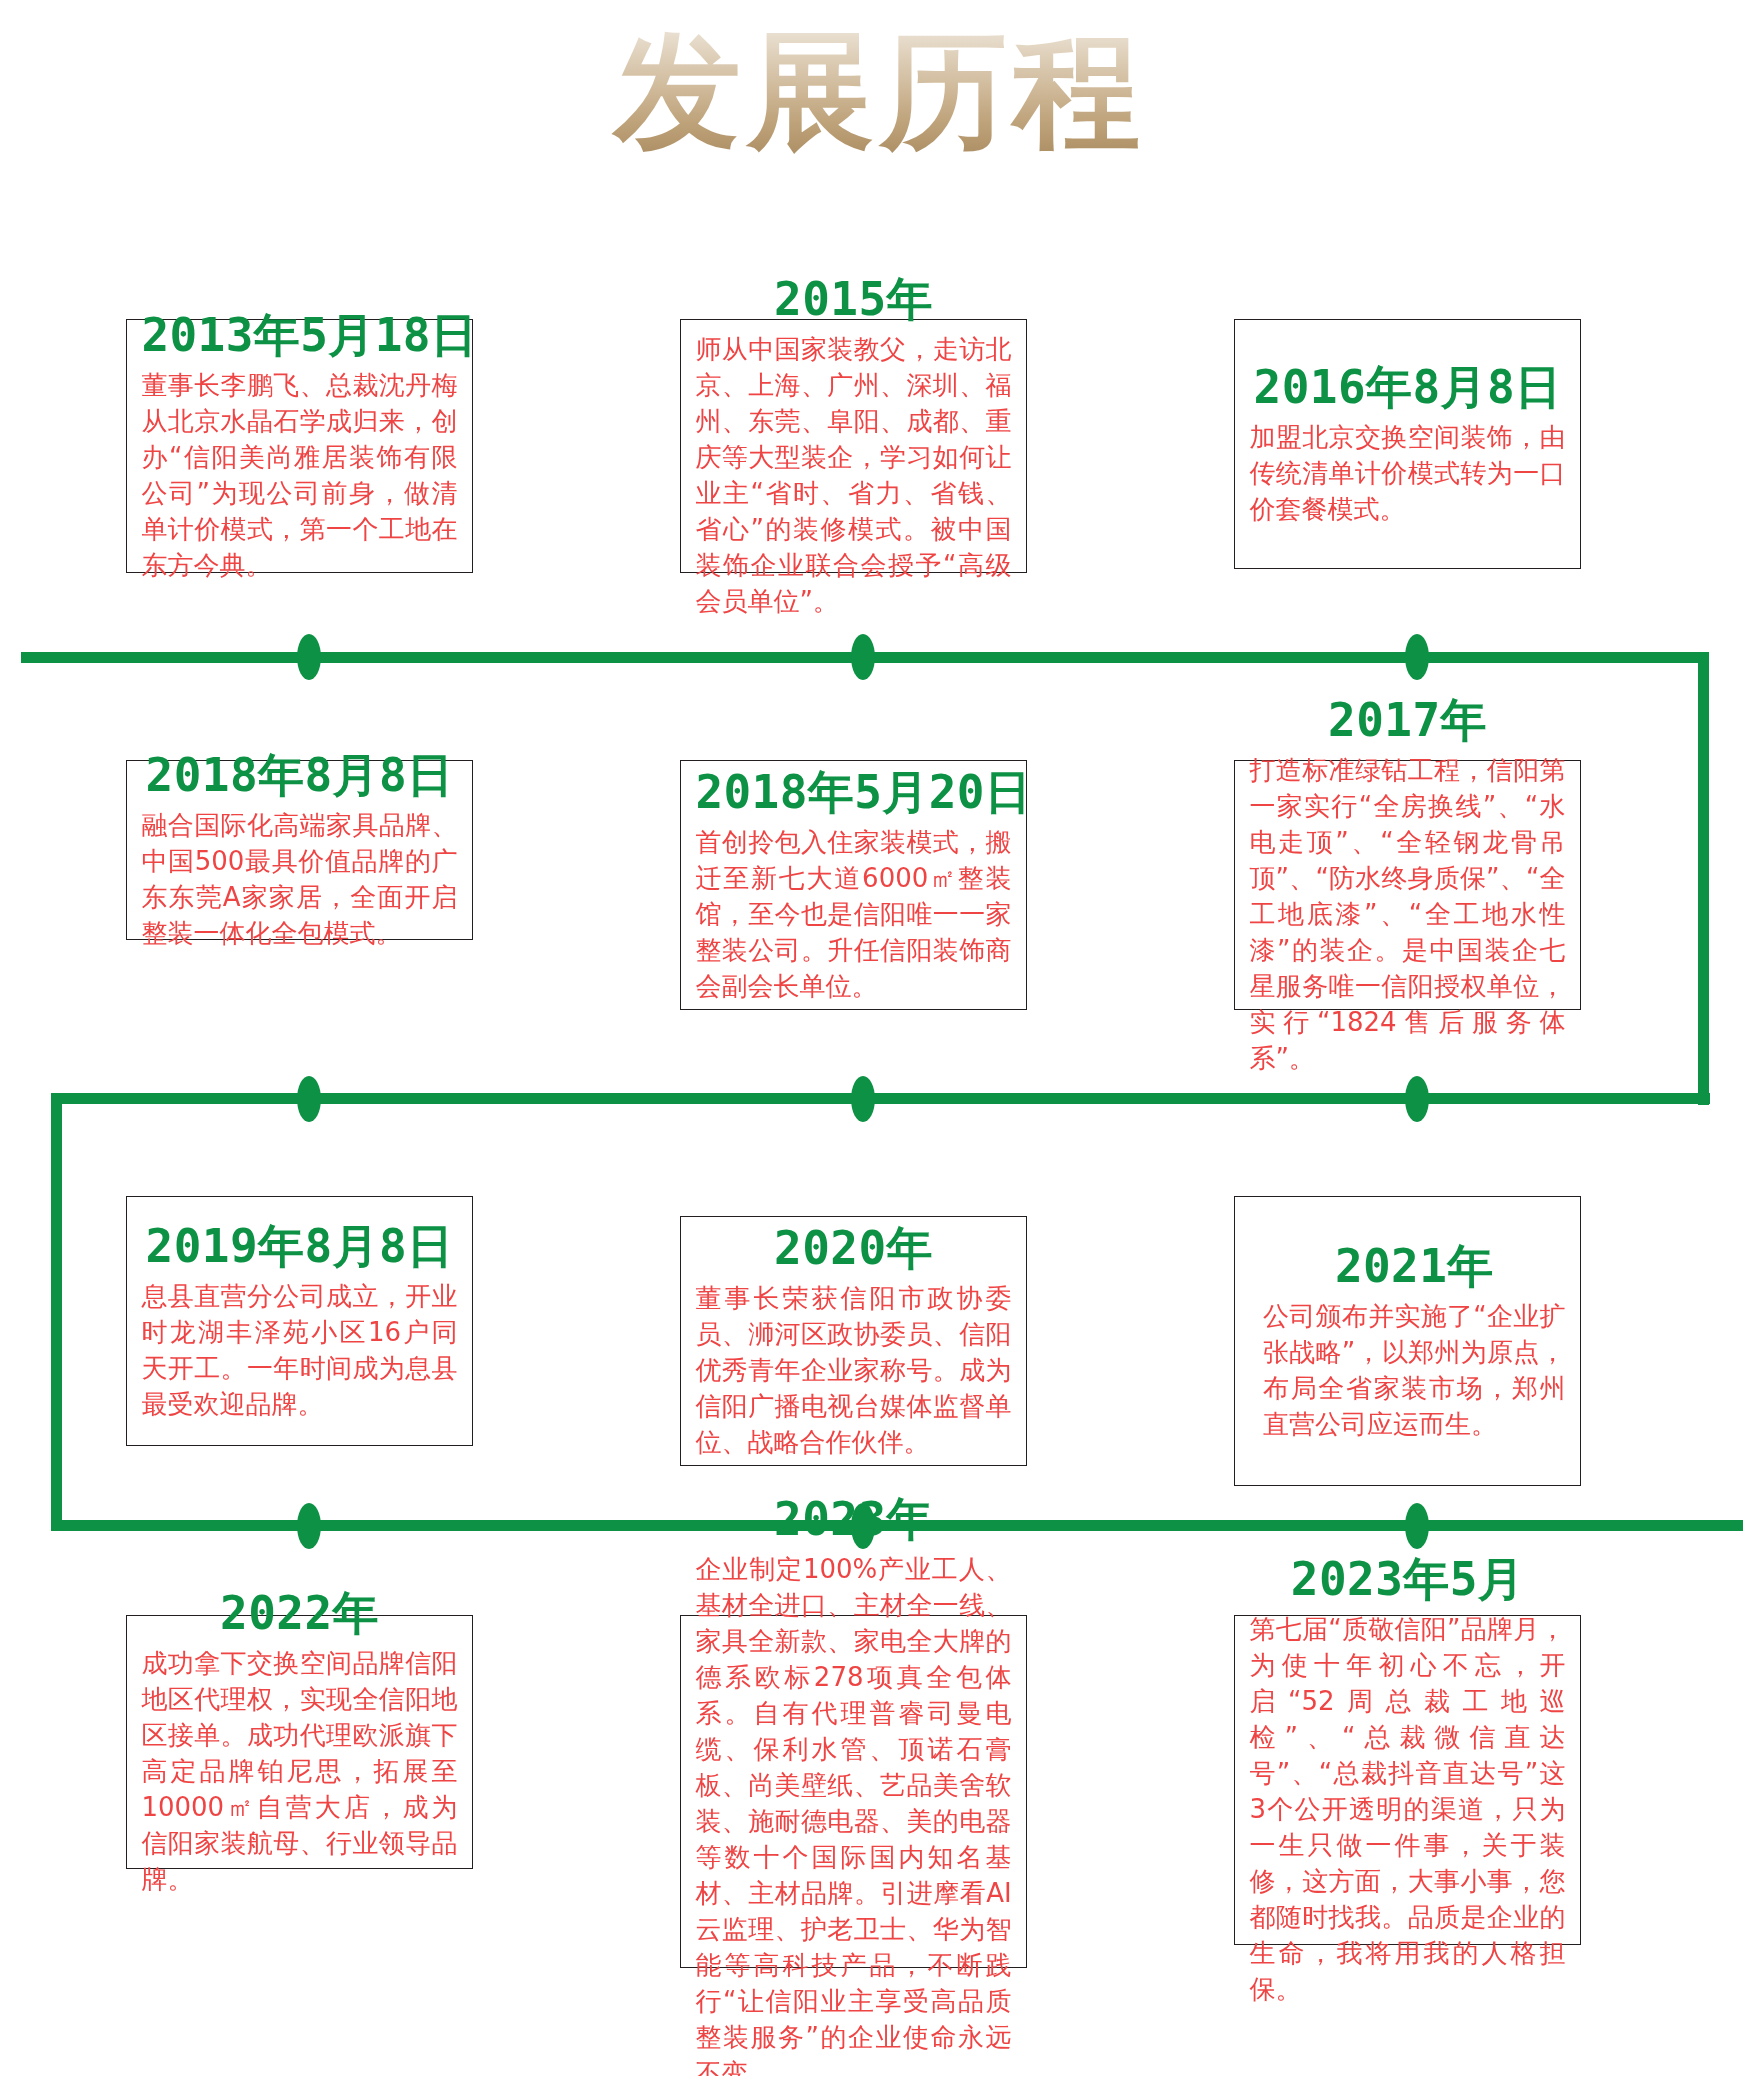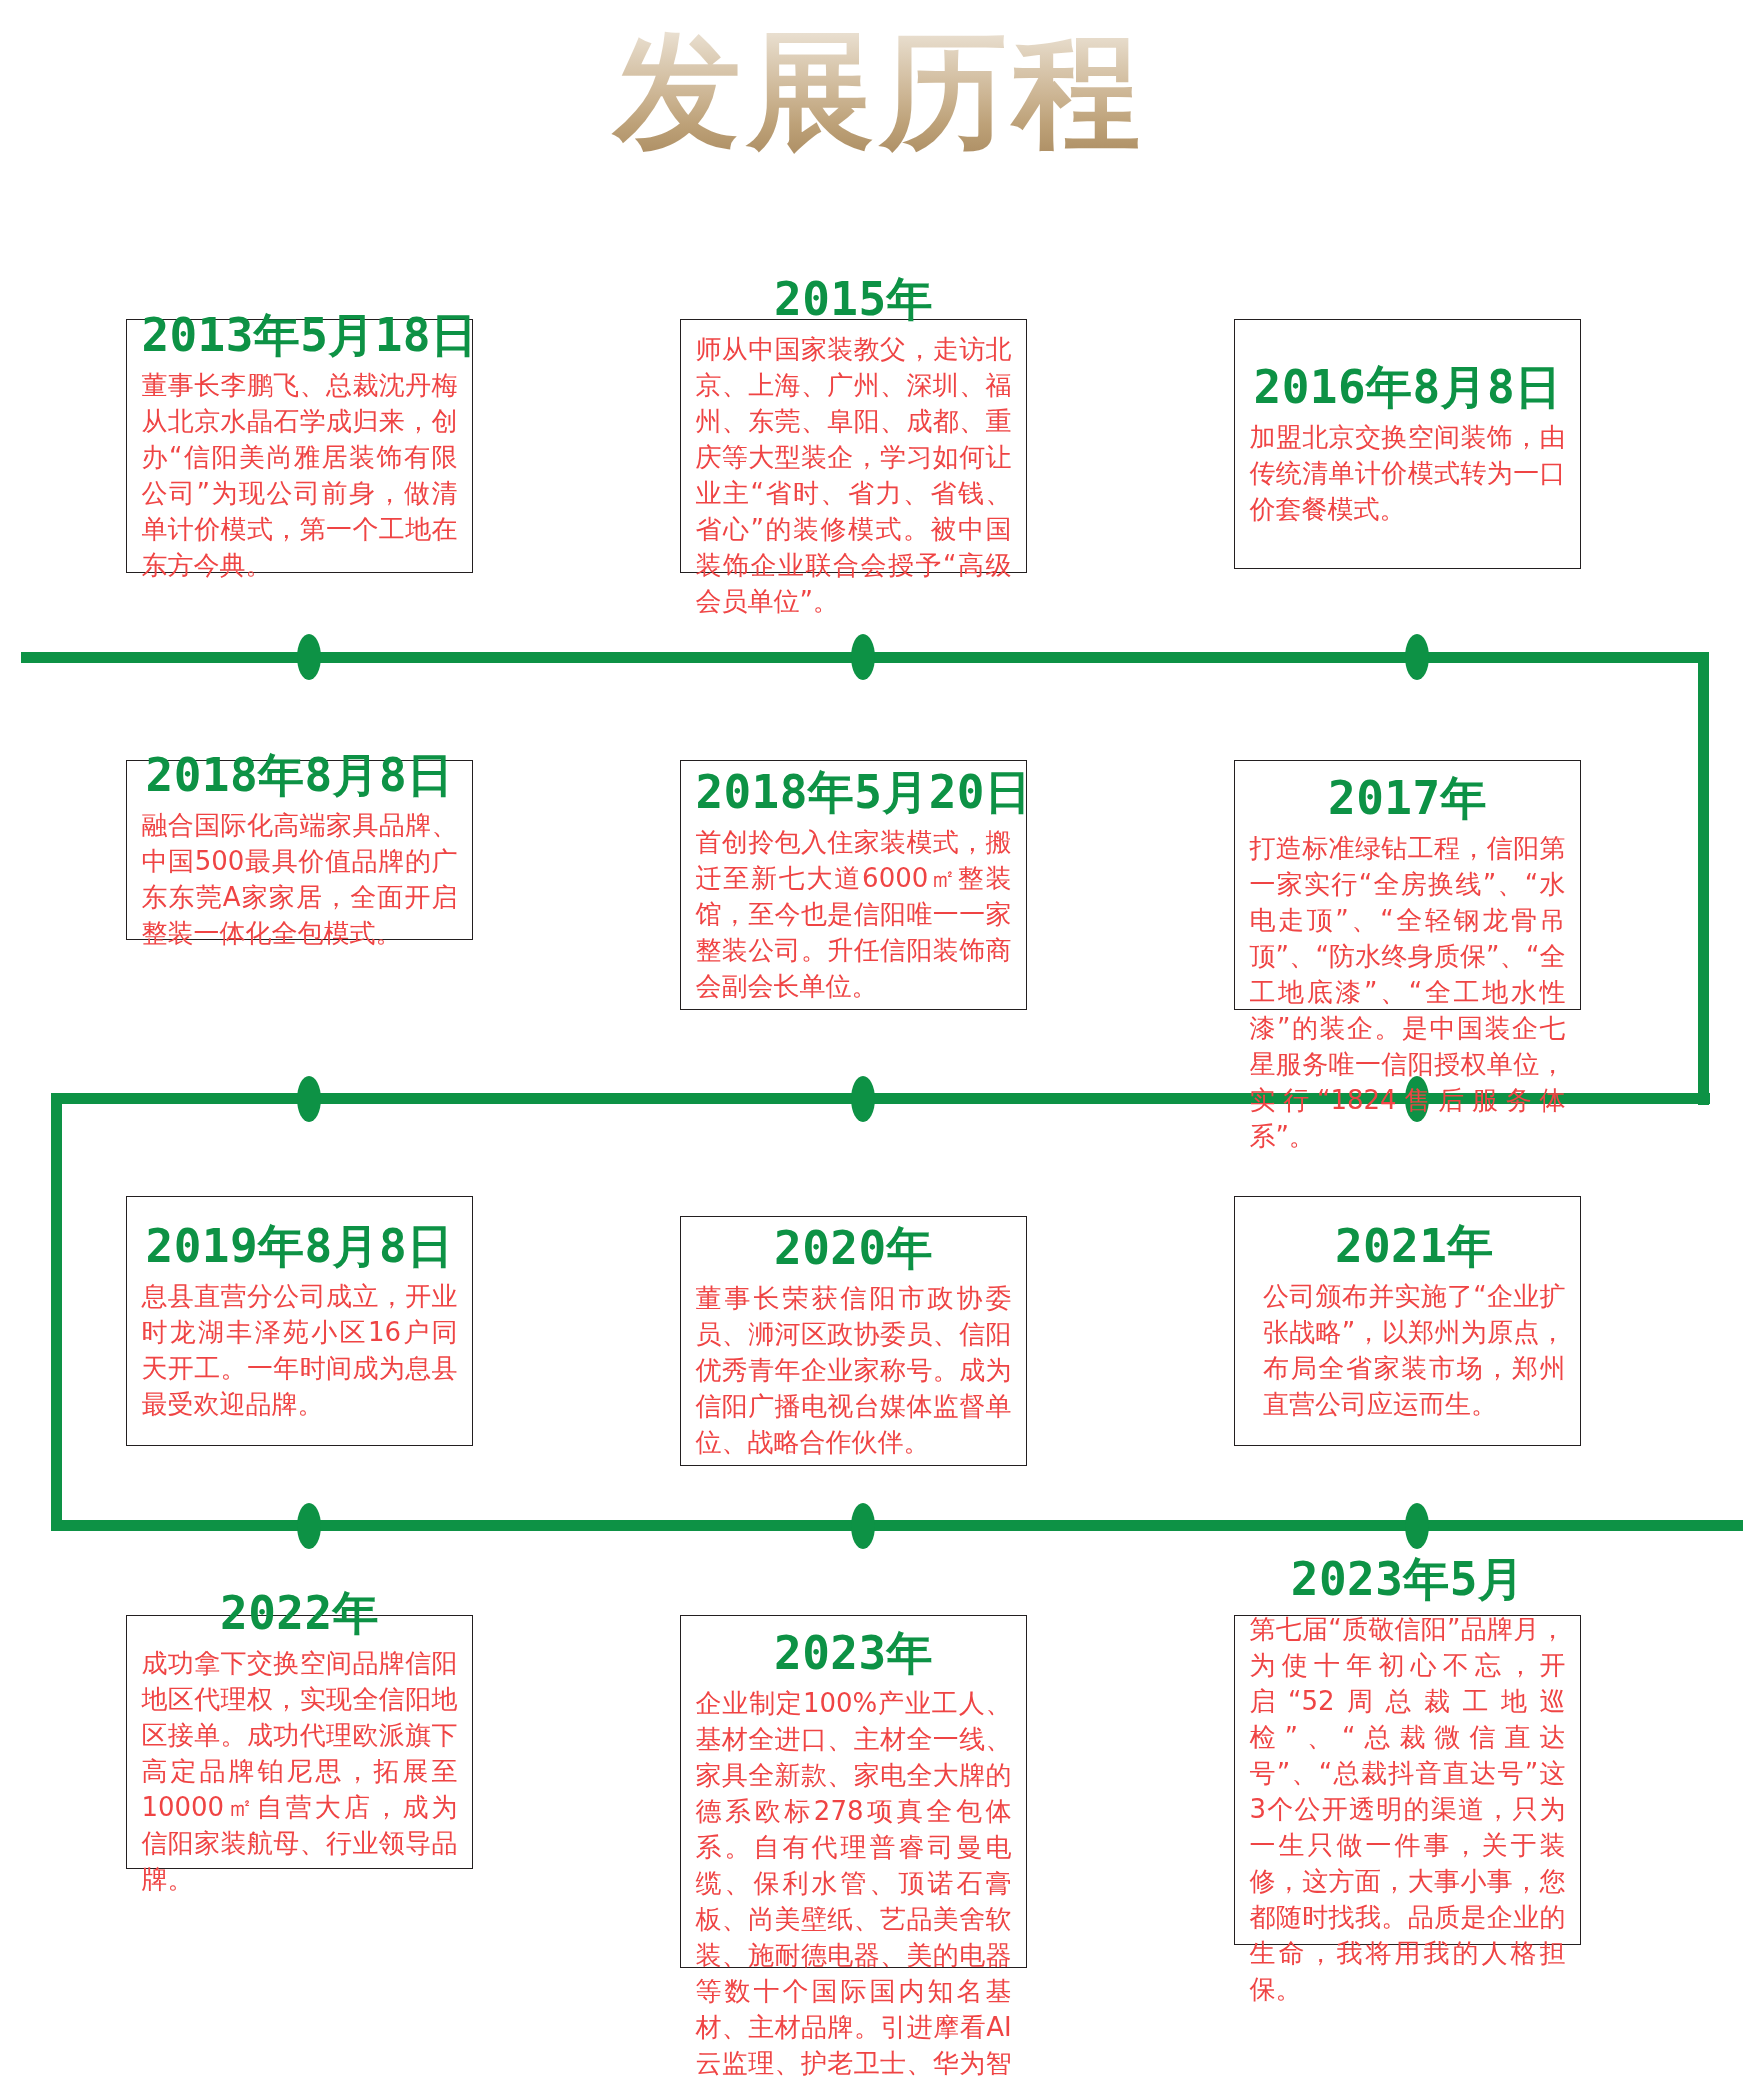--- a/index.html
+++ b/index.html
@@ -59,21 +59,21 @@
   
   .card {
     position: absolute;
     background: #ffffff;
     border: 1.3px solid #231f20;
     padding: 11px 14.4px 11px 14.4px;
     display: flex;
     flex-direction: column;
     justify-content: center;
   }
-  .card.top-align { justify-content: space-between; }
+  .card.top-align { justify-content: center; }
 
   .card-year {
     color: #0d9245;
     font-size: 46px;
     line-height: 52px;
     font-weight: 700;
     letter-spacing: 0.4px;
     font-family: "DejaVu Sans Mono", "Liberation Mono", monospace;
     white-space: nowrap;
     margin-bottom: 6px;
@@ -151,21 +151,21 @@
   <div class="card" style="left:126px; top:1196px; width:347px; height:250px;">
     <div class="card-year c-center">2019年8月8日</div>
     <div class="card-text">息县直营分公司成立，开业时龙湖丰泽苑小区16户同天开工。一年时间成为息县最受欢迎品牌。</div>
   </div>
 
   <div class="card" style="left:680px; top:1196px; width:347px; height:250px;margin-top:20px;">
     <div class="card-year c-center">2020年</div>
     <div class="card-text">董事长荣获信阳市政协委员、浉河区政协委员、信阳优秀青年企业家称号。成为信阳广播电视台媒体监督单位、战略合作伙伴。</div>
   </div>
 
-  <div class="card" style="left:1234px; top:1196px; width:347px; height:250px;padding-left:28px;">
+  <div class="card" style="left:1234px; top:1196px; width:347px; height:290px;padding-left:28px;">
     <div class="card-year c-center">2021年</div>
     <div class="card-text">公司颁布并实施了“企业扩张战略”，以郑州为原点，布局全省家装市场，郑州直营公司应运而生。</div>
   </div>
 
   <div class="card" style="left:126px; top:1615px; width:347px; height:254px;">
     <div class="card-year c-center">2022年</div>
     <div class="card-text">成功拿下交换空间品牌信阳地区代理权，实现全信阳地区接单。成功代理欧派旗下高定品牌铂尼思，拓展至10000㎡自营大店，成为信阳家装航母、行业领导品牌。</div>
   </div>
 
   <div class="card top-align" style="left:680px; top:1615px; width:347px; height:353px;">

